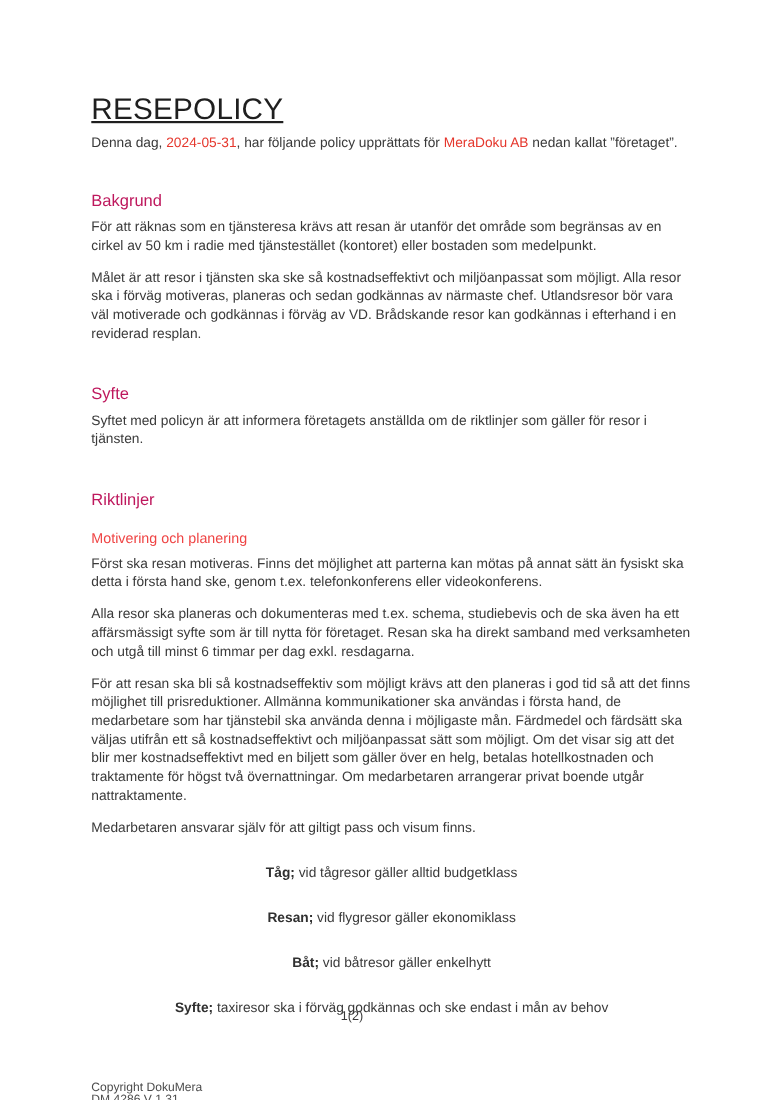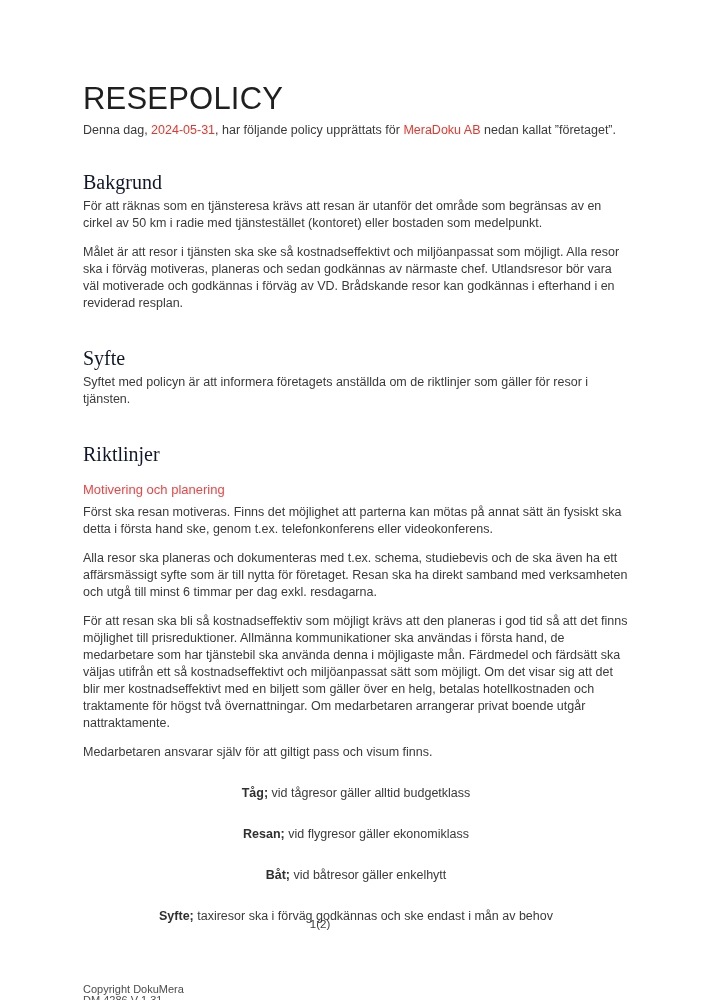--- a/index.html
+++ b/index.html
@@ -22,43 +22,43 @@
     background: #ffffff;
   }
   .content {
     position: absolute;
     left: 83px;
     right: 78px;
     top: 84px;
   }
   h1.doc-title {
     margin: 0;
-    font-size: 31px;
+    font-size: 27px;
     font-weight: 400;
     line-height: 30px;
     color: #1f1f1f;
     letter-spacing: 0.2px;
+    text-decoration: underline;
   }
   p, h2, h3 {
     margin: 0;
   }
   .body-text {
     font-size: 12.5px;
     line-height: 17px;
     color: #3a3a3a;
   }
   .intro {
     margin-top: 8px;
   }
   h2.section-heading {
-    font-size: 20px;
+    font-size: 15px;
     font-weight: 400;
     line-height: 19px;
-    color: #0f172a;
-    font-family: Liberation Serif, serif;
+    color: #be185d;
   }
   h3.sub-heading {
     font-size: 13px;
     font-weight: 400;
     line-height: 16px;
     color: #ef4444;
   }
   .mt-section { margin-top: 34px; }
   .mt-section-lg { margin-top: 37px; }
   .mt-after-heading { margin-top: 6px; }

